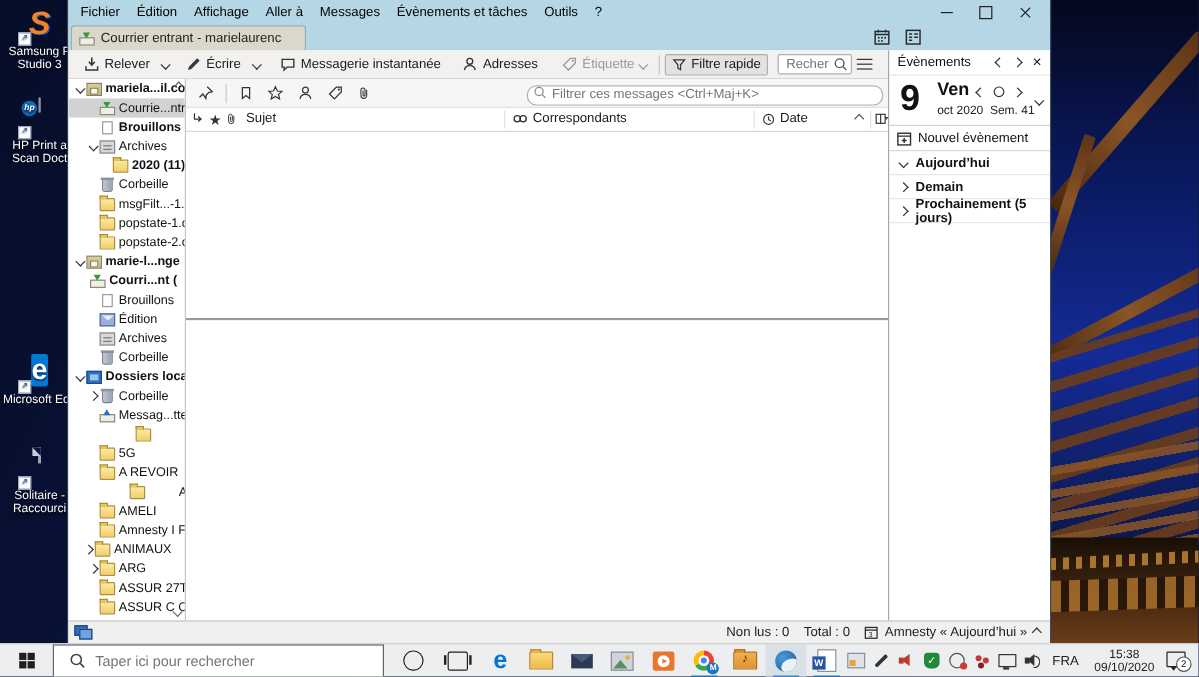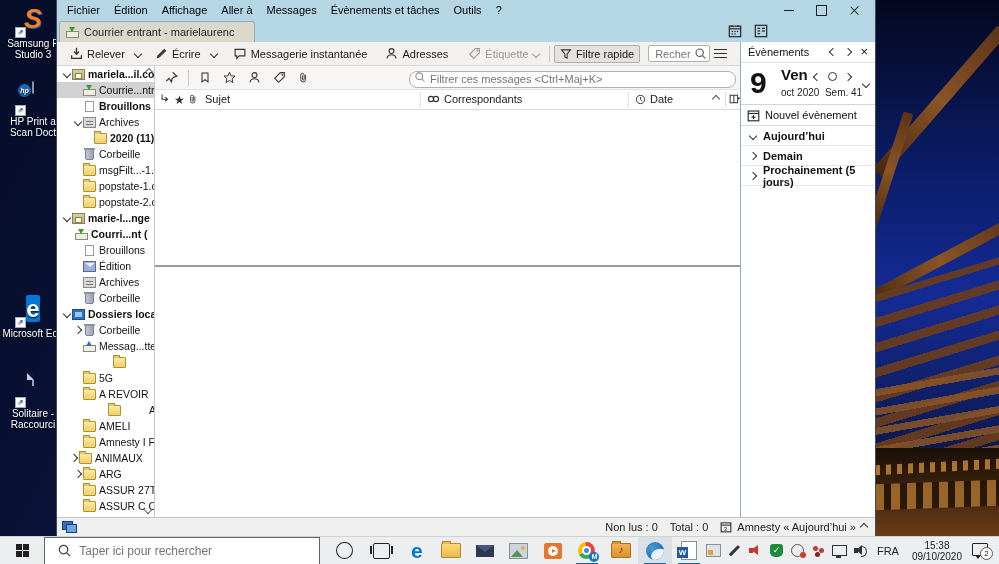--- a/index.html
+++ b/index.html
@@ -109,21 +109,21 @@
     background:#efeee2;}
   .ic-outbox::after{content:"";position:absolute;top:0;left:3px;border-left:3px solid transparent;
     border-right:3px solid transparent;border-bottom:5px solid #2f6fc0;}
   .ic-account{background:linear-gradient(180deg,#d8cf9a,#bfb578);border:1px solid #8a815a;}
   .ic-account::before{content:"";position:absolute;left:2px;top:3px;right:2px;height:4px;background:#f8f6ee;
     border:1px solid #8a815a;}
   
   .qfbar{position:absolute;top:66px;left:98px;width:585px;height:24px;background:#f7f6f5;
     border-bottom:1px solid #e2e1df;display:flex;align-items:center;box-sizing:border-box;}
   .qf-ic{padding:3px 6px;display:flex;align-items:center;}
-  .filterbox{position:absolute;left:254px;right:4px;height:17px;top:3px;}
+  .filterbox{position:absolute;left:284px;right:4px;height:17px;top:3px;}
   .filterbox input{width:100%;height:100%;box-sizing:border-box;border:1px solid #b3b1af;border-radius:8px;
     font-family:"Liberation Sans",sans-serif;font-size:11px;padding:0 6px 0 20px;color:#333;background:#fff;}
   .filterbox .mag{position:absolute;left:5px;top:2px;}
   .threadheader{position:absolute;top:90px;left:98px;width:585px;height:20px;background:#fff;
     border-bottom:1px solid #d8d8d8;font-size:11px;color:#1a1a1a;box-sizing:border-box;}
   .th-item{position:absolute;top:3px;display:flex;align-items:center;gap:4px;}
   .th-sep{position:absolute;top:2px;width:1px;height:15px;background:#e2e2e2;}
   .threadlist{position:absolute;top:110px;left:98px;width:585px;height:155px;background:#fff;}
   .splitter{position:absolute;top:265px;left:98px;width:585px;height:2px;background:#9a9a9a;border-bottom:1px solid #fff;}
   .messagepane{position:absolute;top:267px;left:98px;width:585px;bottom:19px;background:#fff;}

